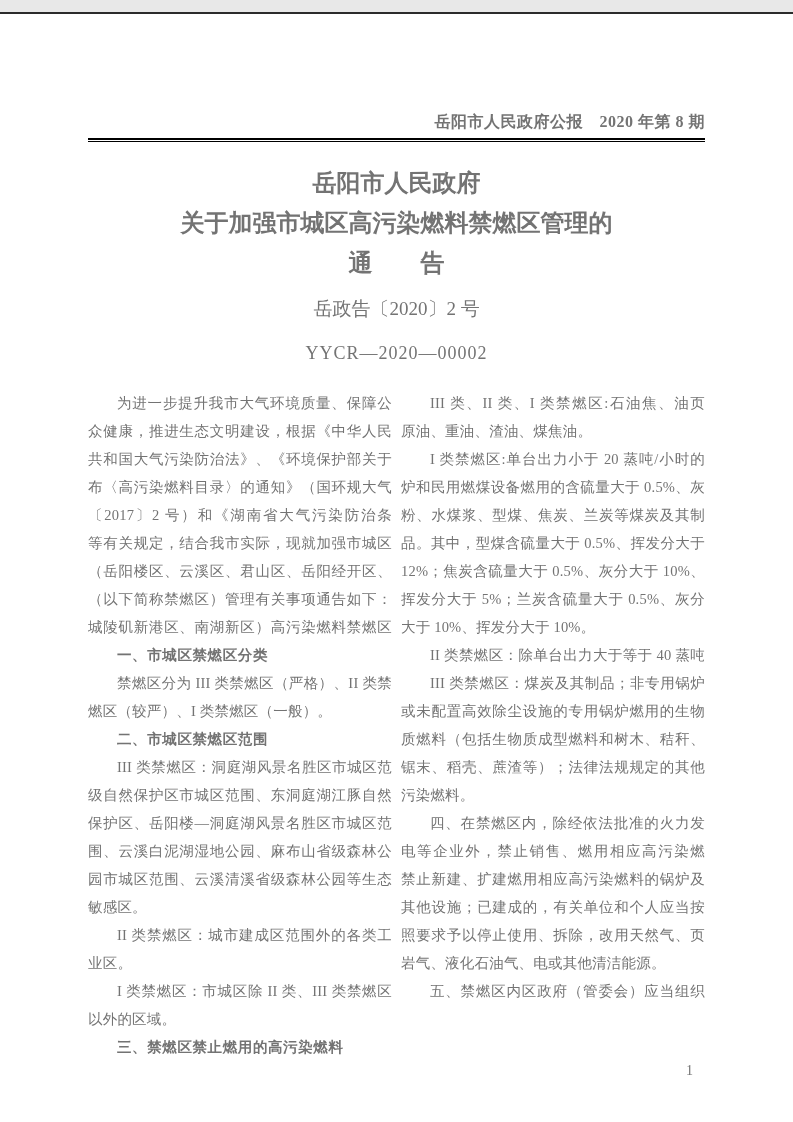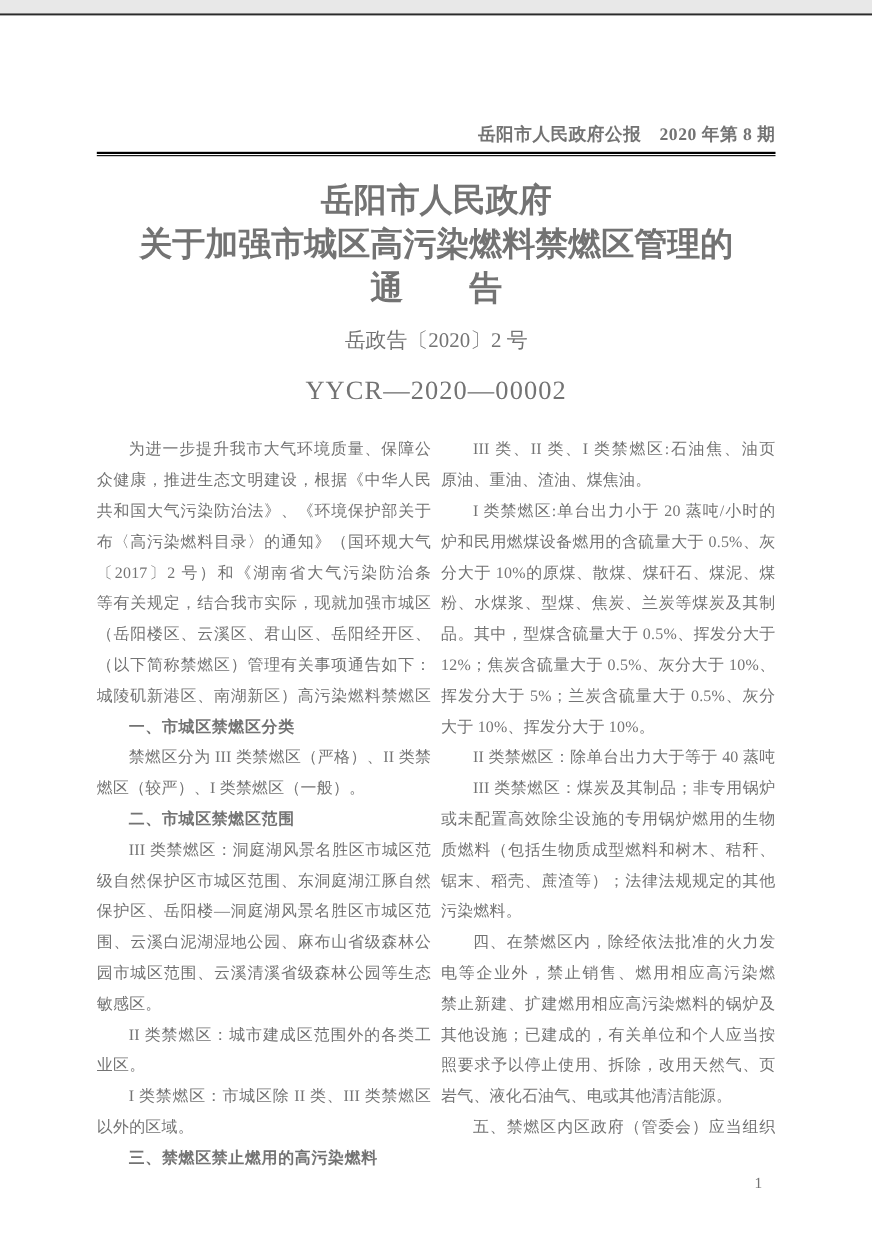--- a/index.html
+++ b/index.html
@@ -33,32 +33,32 @@
   .header-rule {
     margin: 5px 88px 0 88px;
     height: 4px;
     border-top: 2px solid #000;
     border-bottom: 1px solid #000;
   }
   .title-block {
     margin-top: 21px;
     text-align: center;
     font-weight: bold;
-    font-size: 30px;
+    font-size: 24px;
     line-height: 40px;
   }
   .doc-number {
     margin-top: 13px;
     text-align: center;
     font-size: 19px;
   }
   .doc-code {
     margin-top: 21px;
     text-align: center;
-    font-size: 24px;
+    font-size: 18px;
     letter-spacing: 1px;
   }
   .columns {
     margin: 25px 88px 0 88px;
     display: flex;
     justify-content: space-between;
   }
   .col { width: 304px; }
   .line {
     font-size: 14.5px;
@@ -125,21 +125,20 @@
         <div class="line">业区。</div>
         <div class="line indent stretch">I 类禁燃区：市城区除 II 类、III 类禁燃区</div>
         <div class="line">以外的区域。</div>
         <div class="line indent bold">三、禁燃区禁止燃用的高污染燃料</div>
       </div>
     <div class="col">
         <div class="line indent stretch">III 类、II 类、I 类禁燃区:石油焦、油页岩、</div>
         <div class="line">原油、重油、渣油、煤焦油。</div>
         <div class="line indent stretch">I 类禁燃区:单台出力小于 20 蒸吨/小时的锅</div>
         <div class="line stretch">炉和民用燃煤设备燃用的含硫量大于 0.5%、灰</div>
-        <div class="line stretch">分大于 10%的原煤、散煤、煤矸石、煤泥、煤</div>
         <div class="line stretch">粉、水煤浆、型煤、焦炭、兰炭等煤炭及其制</div>
         <div class="line stretch">品。其中，型煤含硫量大于 0.5%、挥发分大于</div>
         <div class="line stretch">12%；焦炭含硫量大于 0.5%、灰分大于 10%、</div>
         <div class="line stretch">挥发分大于 5%；兰炭含硫量大于 0.5%、灰分</div>
         <div class="line">大于 10%、挥发分大于 10%。</div>
         <div class="line indent stretch">II 类禁燃区：除单台出力大于等于 40 蒸吨</div>
         <div class="line indent stretch">III 类禁燃区：煤炭及其制品；非专用锅炉</div>
         <div class="line stretch">或未配置高效除尘设施的专用锅炉燃用的生物</div>
         <div class="line stretch">质燃料（包括生物质成型燃料和树木、秸秆、</div>
         <div class="line stretch">锯末、稻壳、蔗渣等）；法律法规规定的其他高</div>

